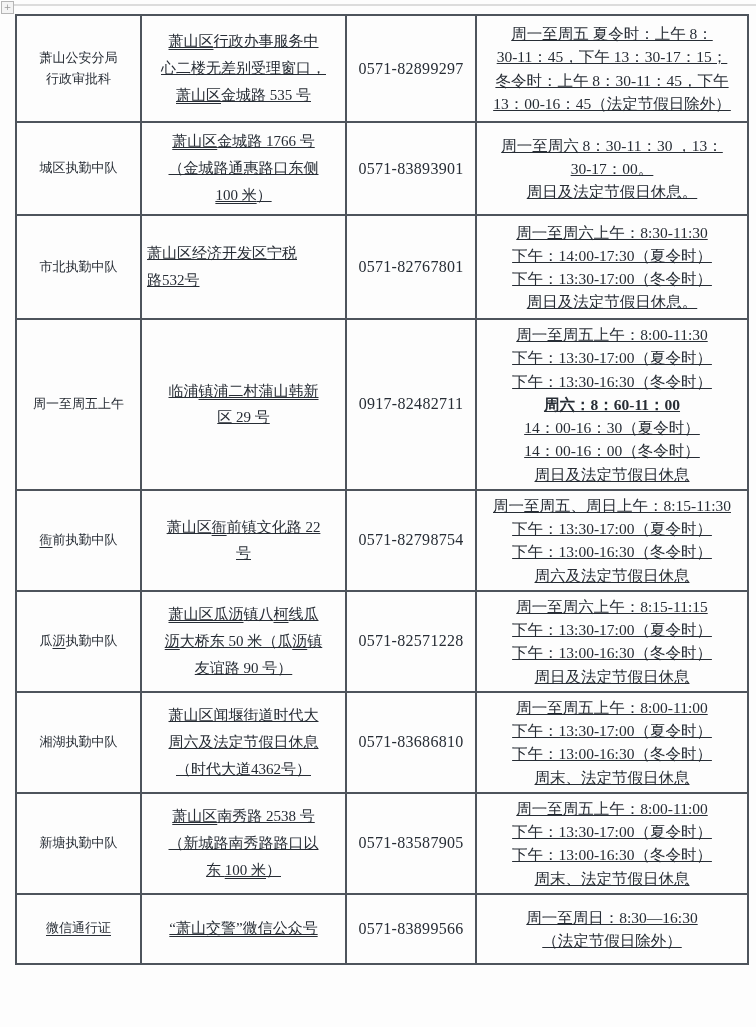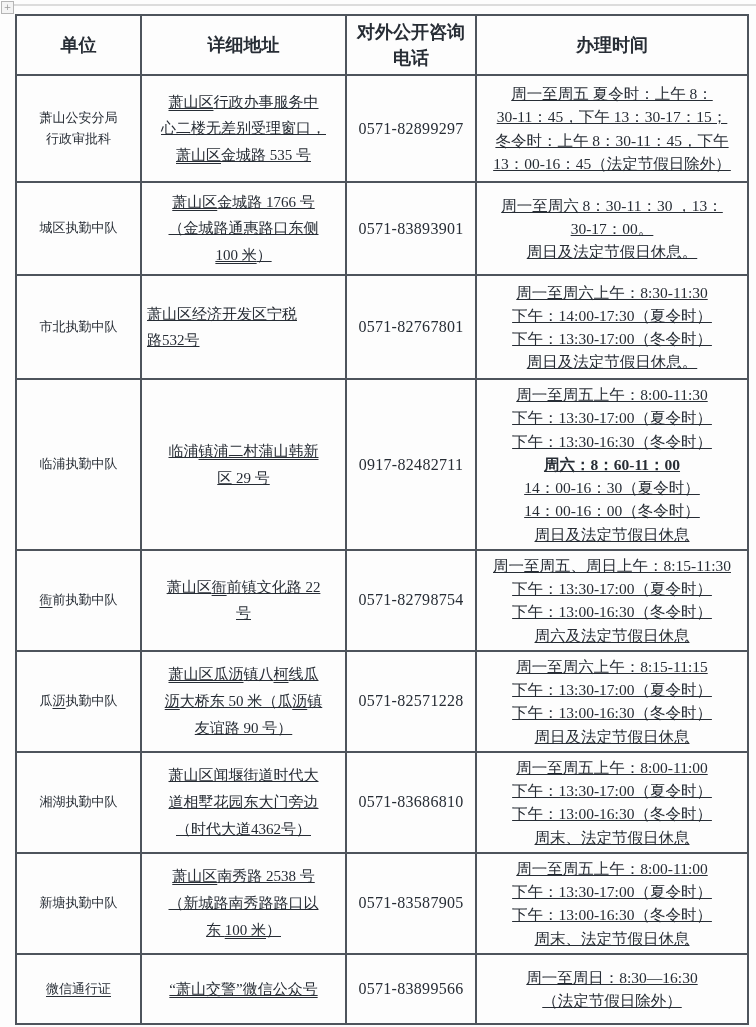--- a/index.html
+++ b/index.html
@@ -77,27 +77,20 @@
 <div class="move-handle">+</div>
 
 <table class="doc">
   <colgroup>
     <col style="width:125px">
       <col style="width:205px">
       <col style="width:130px">
       <col style="width:272px">
   </colgroup>
   <tbody>
-      <tr style="height:45px">
-    <th>单位</th>
-    <th>详细地址</th>
-    <th>对外公开咨询
-电话</th>
-    <th>办理时间</th>
-  </tr>
   <tr style="height:107px">
     <td class="unit">萧山公安分局
 行政审批科</td>
     <td class="addr"><u>萧山区</u>行政办事服务中
 心二楼无差别受理窗口，
 <u>萧山区</u>金城路 535 号</td>
     <td class="phone">0571-82899297</td>
     <td class="hours">周一至周五 夏令时：上午 8：
 30-11：45，下午 13：30-17：15；
 冬令时：上午 8：30-11：45，下午
@@ -117,21 +110,21 @@
     <td class="unit">市北执勤中队</td>
     <td class="addr left">萧山区经济开发区宁税
 路532号</td>
     <td class="phone">0571-82767801</td>
     <td class="hours">周一至周六上午：8:30-11:30
 下午：14:00-17:30（夏令时）
 下午：13:30-17:00（冬令时）
 周日及法定节假日休息。</td>
   </tr>
   <tr style="height:169px">
-    <td class="unit">临浦执勤中队</td>
+    <td class="unit">周一至周五上午</td>
     <td class="addr">临浦<u>镇浦二村蒲山韩新</u>
 区 29 号</td>
     <td class="phone">0917-82482711</td>
     <td class="hours">周一至周五上午：8:00-11:30
 下午：13:30-17:00（夏令时）
 下午：13:30-16:30（冬令时）
 <b>周六：8：60-11：00</b>
 14：00-16：30（夏令时）
 14：00-16：00（冬令时）
 周日及法定节假日休息</td>
@@ -153,21 +146,21 @@
 友谊路 90 号）</td>
     <td class="phone">0571-82571228</td>
     <td class="hours">周一至周六上午：8:15-11:15
 下午：13:30-17:00（夏令时）
 下午：13:00-16:30（冬令时）
 周日及法定节假日休息</td>
   </tr>
   <tr style="height:95px">
     <td class="unit">湘湖执勤中队</td>
     <td class="addr">萧山区闻堰街道时代大
-道相墅花园东大门旁边
+周六及法定节假日休息
 （时代大道4362号）</td>
     <td class="phone">0571-83686810</td>
     <td class="hours">周一至周五上午：8:00-11:00
 下午：13:30-17:00（夏令时）
 下午：13:00-16:30（冬令时）
 周末、法定节假日休息</td>
   </tr>
   <tr style="height:95px">
     <td class="unit">新塘执勤中队</td>
     <td class="addr"><u>萧山区</u>南秀路 2538 号

